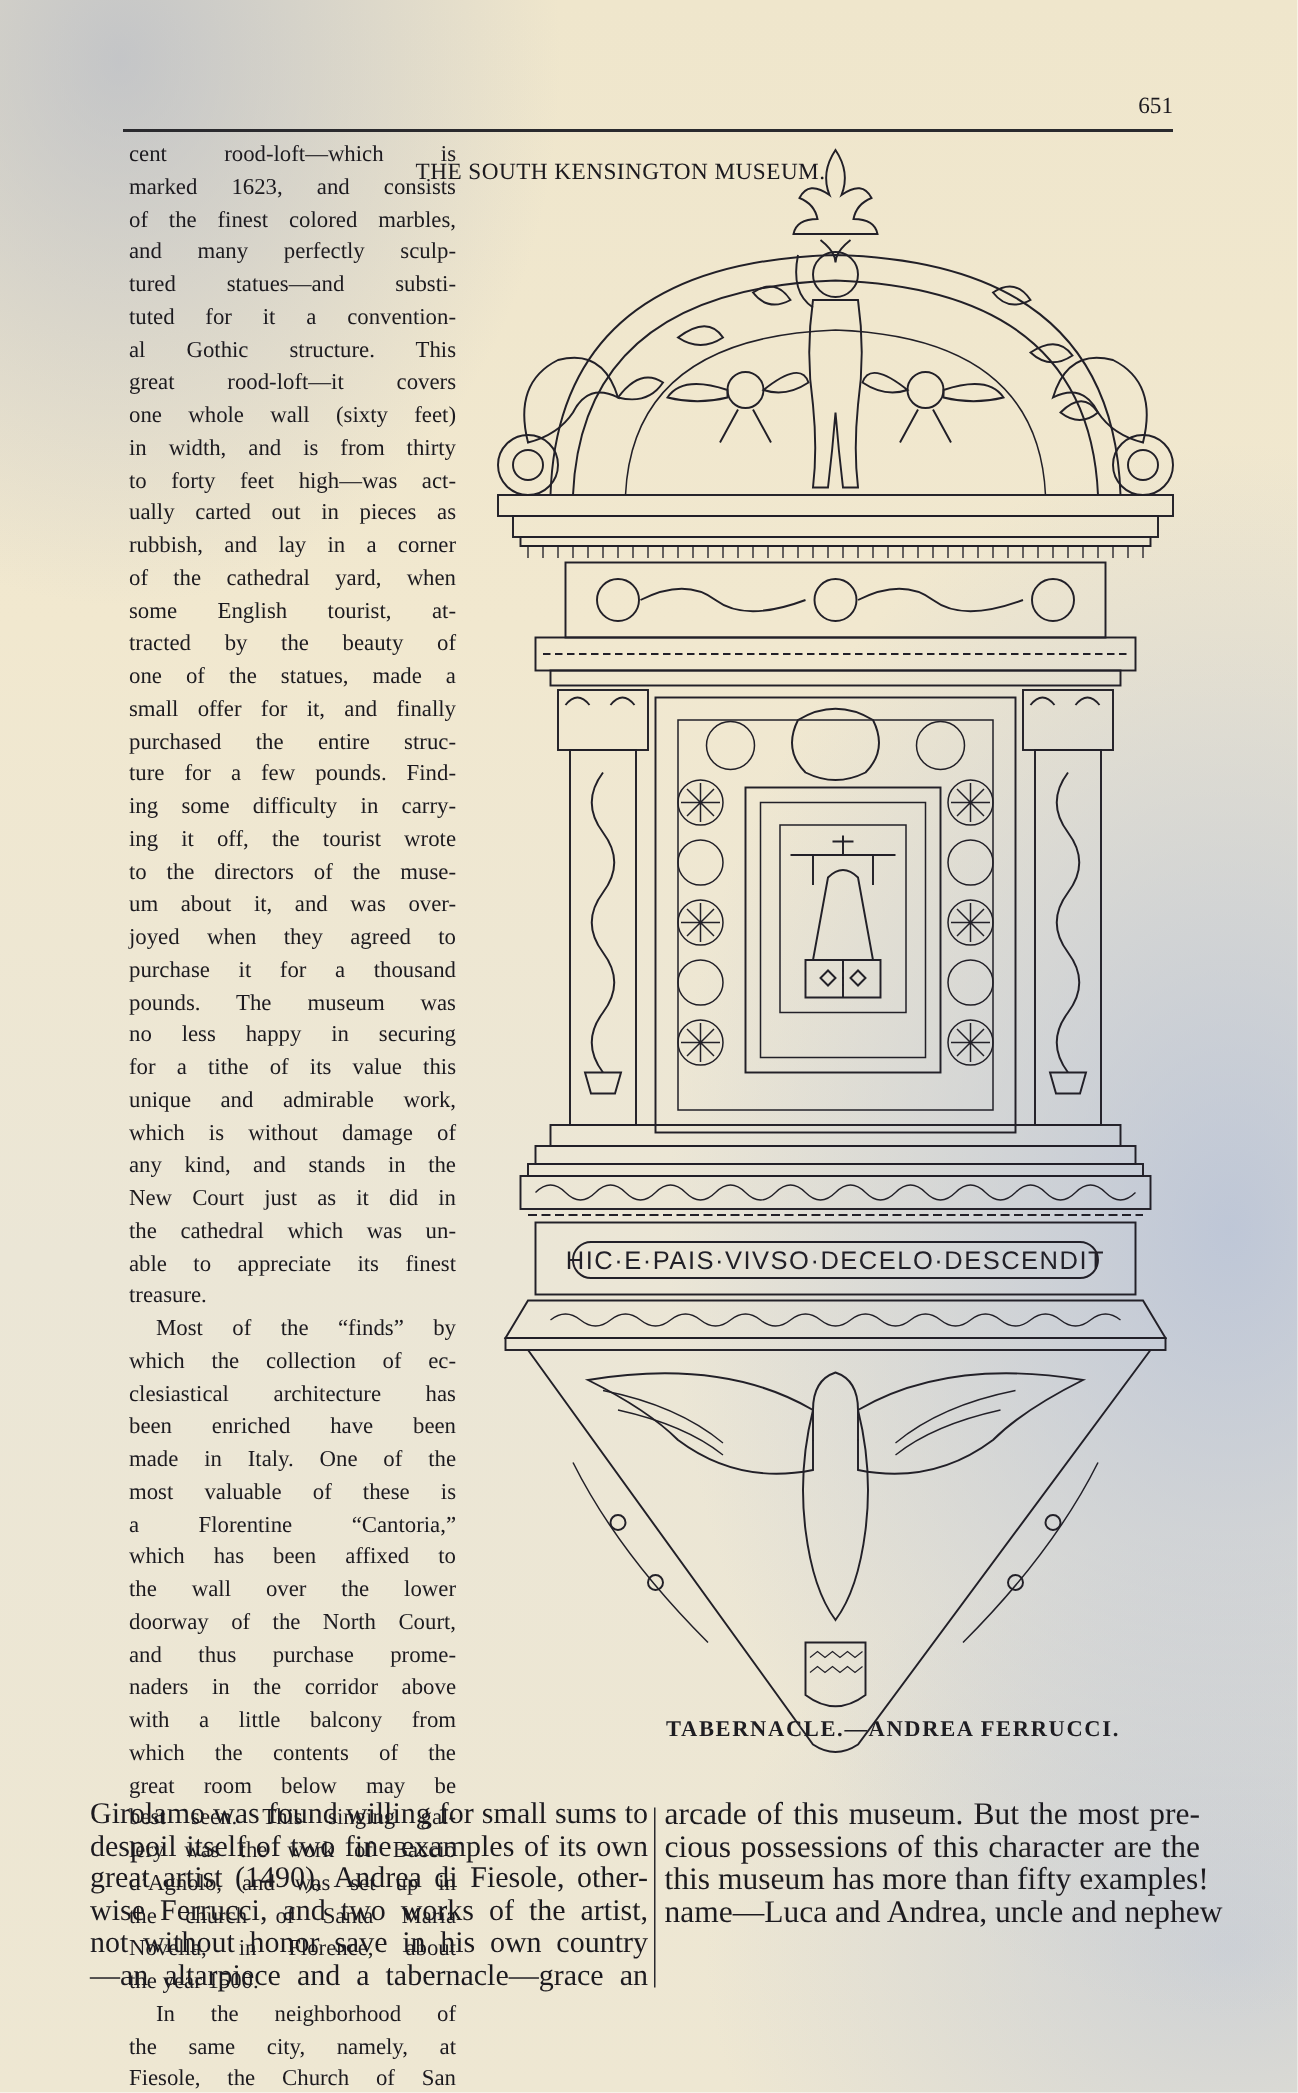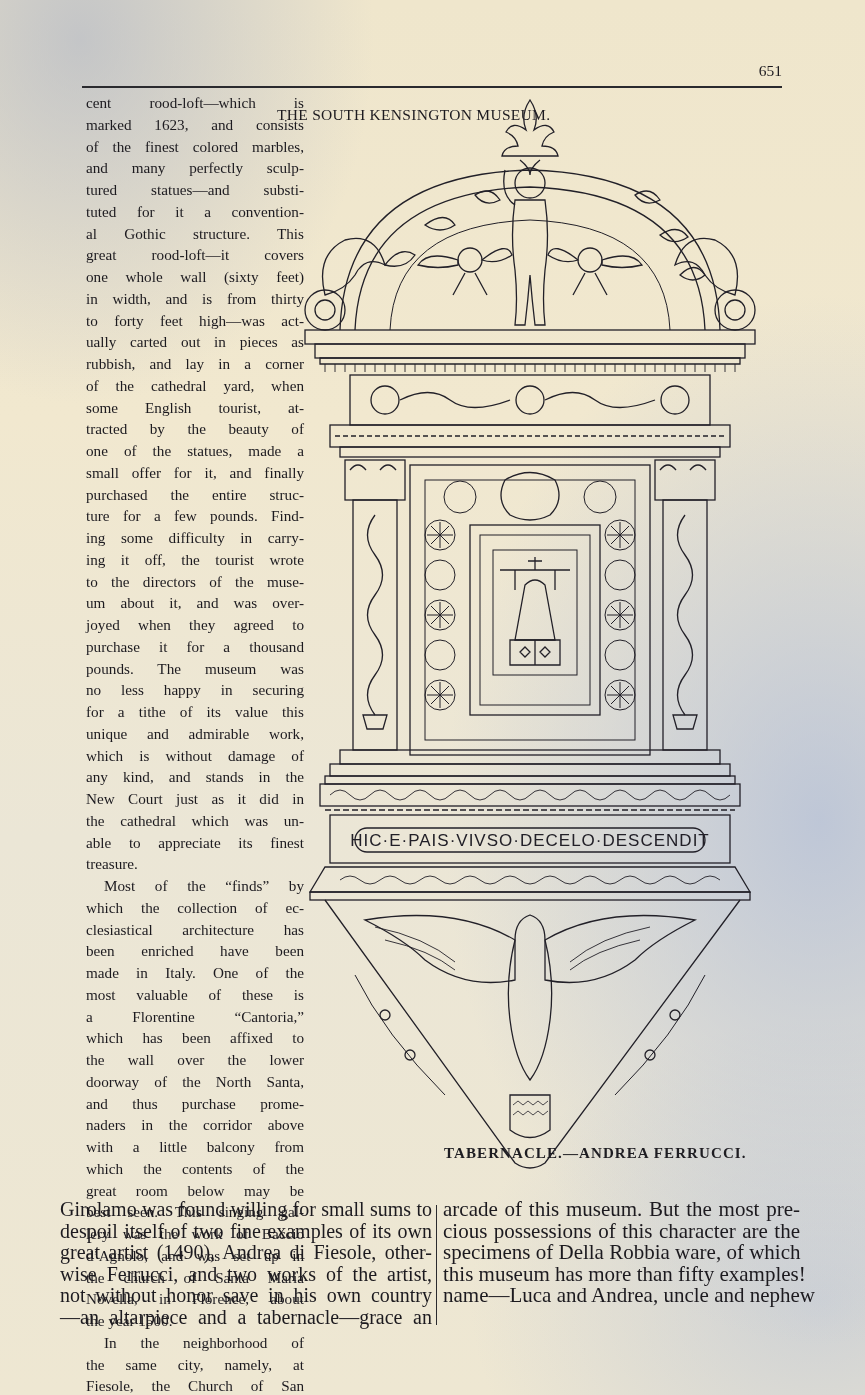--- a/index.html
+++ b/index.html
@@ -23,21 +23,21 @@
   .header-rule {
     position: absolute; left: 0; top: 28px; width: 700px; height: 1.6px; background: #2a2a2e;
   }
   .col-left {
     position: absolute; left: 86px; top: 92px; width: 218px;
     font-size: 15.2px; line-height: 21.75px; text-align: justify;
   }
   .col-left .line { display: block; text-align: justify; text-align-last: justify; white-space: nowrap; }
   .col-left .line.last { text-align-last: left; }
   .figure {
-    position: absolute; left: 295px; top: 95px; width: 470px; height: 1075px;
+    position: absolute; left: 322px; top: 95px; width: 470px; height: 1075px;
   }
   .caption {
     position: absolute; left: 444px; top: 1145px; font-size: 15px; font-weight: bold;
     letter-spacing: 1.1px; color: #1e1d22;
   }
   .bottom-left {
     position: absolute; left: 60px; top: 1199px; width: 372px;
     font-size: 20px; line-height: 21.6px;
   }
   .bottom-right {
@@ -100,21 +100,21 @@
   <span class="line last">treasure.</span>
   <span class="line" style="padding-left:18px">Most of the “finds” by</span>
   <span class="line">which the collection of ec-</span>
   <span class="line">clesiastical architecture has</span>
   <span class="line">been enriched have been</span>
   <span class="line">made in Italy. One of the</span>
   <span class="line">most valuable of these is</span>
   <span class="line">a Florentine “Cantoria,”</span>
   <span class="line">which has been affixed to</span>
   <span class="line">the wall over the lower</span>
-  <span class="line">doorway of the North Santa,</span>
+  <span class="line">doorway of the North Court,</span>
   <span class="line">and thus purchase prome-</span>
   <span class="line">naders in the corridor above</span>
   <span class="line">with a little balcony from</span>
   <span class="line">which the contents of the</span>
   <span class="line">great room below may be</span>
   <span class="line">best seen. This singing gal-</span>
   <span class="line">lery was the work of Baccio</span>
   <span class="line">d’Agnolo, and was set up in</span>
   <span class="line">the church of Santa Maria</span>
   <span class="line">Novella, in Florence, about</span>
@@ -256,16 +256,15 @@
   <span class="line">wise Ferrucci, and two works of the artist,</span>
   <span class="line">not without honor save in his own country</span>
   <span class="line">—an altarpiece and a tabernacle—grace an</span>
 </div>
 
 <div class="col-divider"></div>
 
 <div class="bottom-right">
   <span class="line">arcade of this museum. But the most pre-</span>
   <span class="line">cious possessions of this character are the</span>
-  <span class="line">specimens of Della Robbia ware, of which</span>
   <span class="line">this museum has more than fifty examples!</span>
   <span class="line">name—Luca and Andrea, uncle and nephew</span>
 </div>
 
 </body></html>

